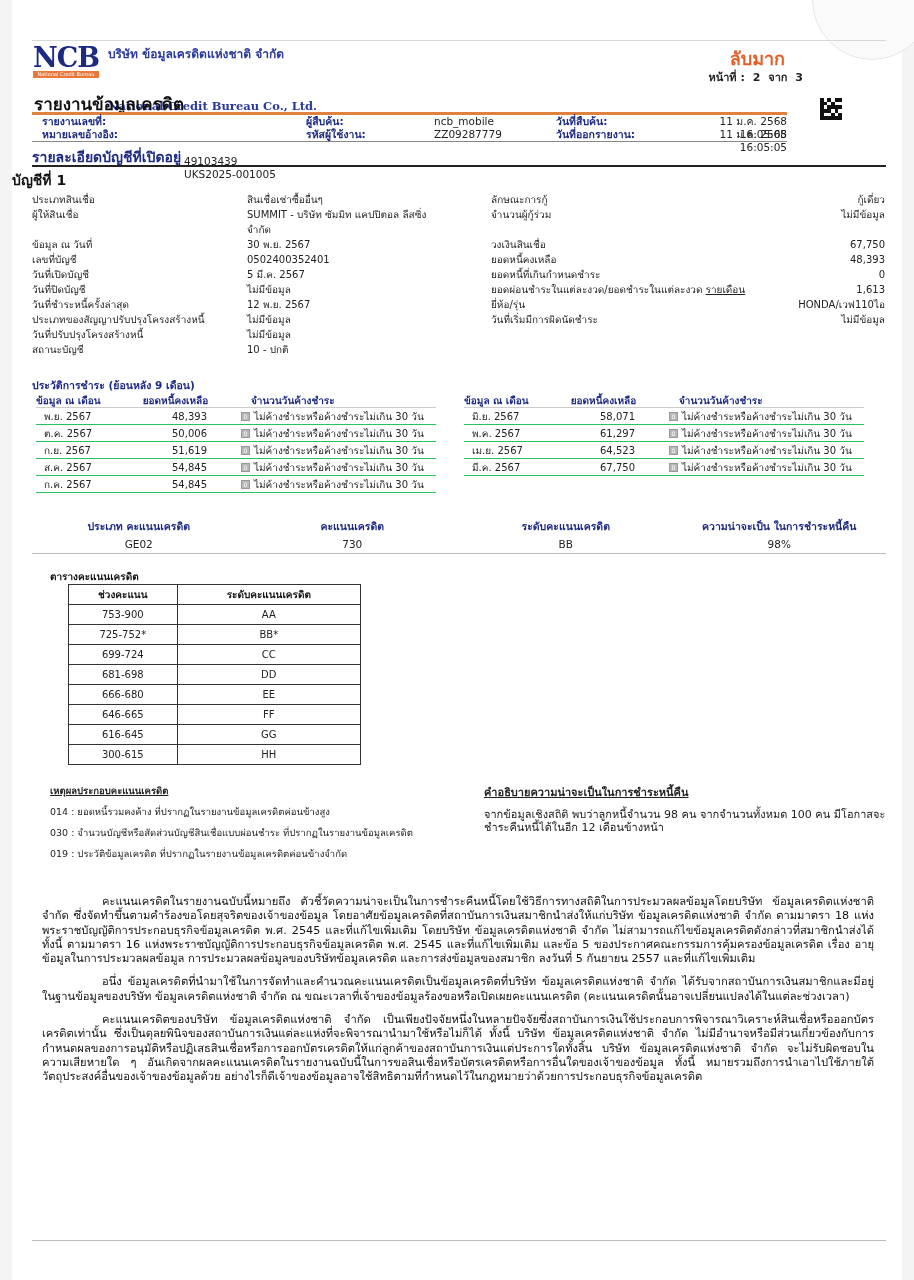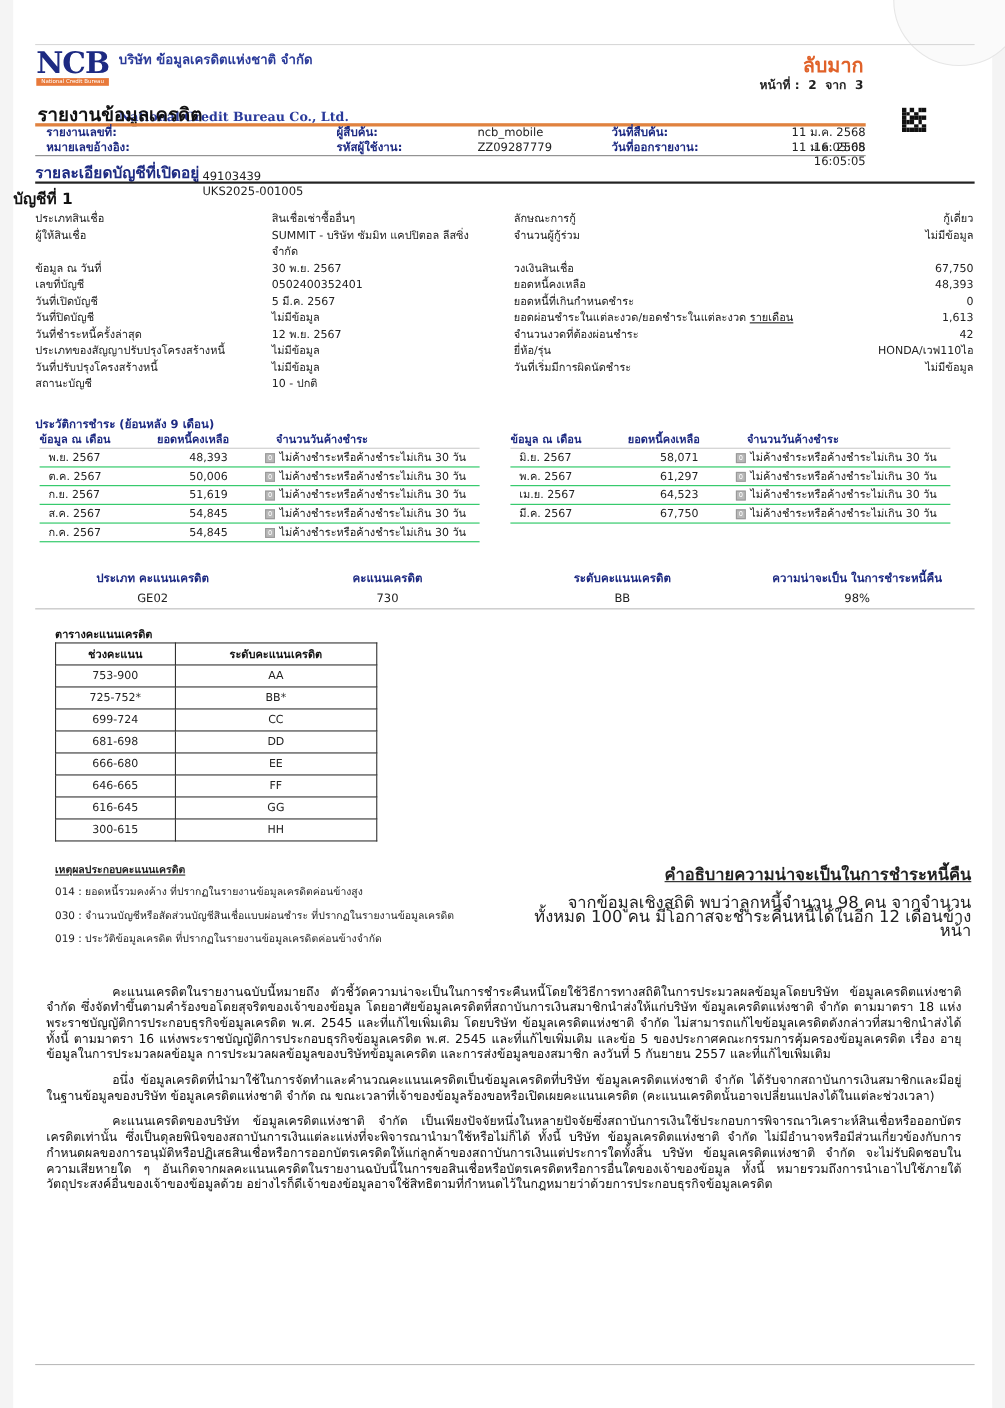--- a/index.html
+++ b/index.html
@@ -10,21 +10,21 @@
   .top-rule { position: absolute; left: 20px; top: 40px; width: 854px; height: 1px; background: #d8d8d8; }
 
   
   .logo { position: absolute; left: 21px; top: 46px; width: 70px; height: 34px; }
   .logo .ncb { font-family: "DejaVu Serif", "Liberation Serif", serif; font-weight: bold; font-size: 27px; color: #1d2a82; letter-spacing: -1px; line-height: 24px; }
   .logo .bar { margin-top: 1px; width: 66px; height: 7px; background: #e8793a; color: #fff; font-size: 5px; line-height: 7px; text-align: center; }
   .company { position: absolute; left: 96px; top: 46px; }
   .company .th { font-size: 12px; color: #2a3a9a; font-weight: bold; line-height: 16px; }
   .company .en { font-family: "DejaVu Serif", "Liberation Serif", serif; font-size: 11.5px; color: #2a3a9a; font-weight: bold; line-height: 16px; margin-top: 36px; }
   .secret { position: absolute; right: 117px; top: 44px; font-size: 18px; color: #e0622a; font-weight: bold; }
-  .page-no { position: absolute; right: 117px; top: 68px; font-size: 11px; font-weight: bold; color: #222; }
+  .page-no { position: absolute; right: 99px; top: 68px; font-size: 11px; font-weight: bold; color: #222; }
   .page-no span { margin-left: 4px; }
   .qr { position: absolute; left: 808px; top: 98px; width: 22px; height: 22px; display: grid; grid-template-columns: repeat(6, 1fr); gap: 0; }
   .qr i { display: block; }
   .qr i.b { background: #111; }
 
   .report-title { position: absolute; left: 22px; top: 90px; font-size: 17px; font-weight: bold; color: #111; }
   .orange-rule { position: absolute; left: 20px; top: 112px; width: 755px; height: 3px; background: #e0823f; }
   .meta { position: absolute; left: 20px; top: 115px; width: 755px; border-bottom: 1px solid #888; font-size: 10.5px; }
   .meta .row { display: flex; height: 13px; line-height: 13px; }
   .meta .lbl { font-weight: bold; color: #1d2a82; }
@@ -37,21 +37,21 @@
   .section-title { position: absolute; left: 20px; top: 146px; font-size: 14px; font-weight: bold; color: #1d2a82; }
   .black-rule { position: absolute; left: 20px; top: 165px; width: 854px; height: 2px; background: #222; }
 
   .acct-title { position: absolute; left: 0; width: 890px; top: 169px; text-align: left; font-size: 14px; font-weight: bold; color: #111; }
   .detail { position: absolute; font-size: 10px; line-height: 15px; color: #222; }
   .detail .r { display: flex; }
   .left-detail { left: 20px; top: 192px; width: 420px; }
   .left-detail .k { width: 215px; }
   .left-detail .v { width: 200px; }
   .right-detail { left: 455px; top: 192px; width: 418px; }
-  .right-detail .k { flex: 1; }
+  .right-detail .k { flex: 1; margin-left: 24px; }
   .right-detail .v { width: 120px; text-align: right; }
   .u { text-decoration: underline; }
 
   .hist-title { position: absolute; left: 20px; top: 377px; font-size: 10.5px; font-weight: bold; color: #1d2a82; }
   .hist { position: absolute; font-size: 10px; }
   .hist .hd { display: flex; font-weight: bold; color: #1d2a82; height: 14px; line-height: 14px; border-bottom: 1px solid #ccc; }
   .hist .rw { display: flex; height: 17px; line-height: 17px; border-bottom: 1px solid #22c55e; }
   .hist .m { width: 92px; padding-left: 8px; }
   .hist .hd .m { padding-left: 0; }
   .hist .b { width: 85px; text-align: right; padding-right: 6px; }
@@ -60,28 +60,28 @@
   .hist .ico { width: 9px; height: 9px; background: #b8b8b8; border: 1px solid #999; margin-right: 4px; color: #fff; font-size: 6px; line-height: 7px; text-align: center; }
   .hist-left { left: 24px; top: 394px; width: 400px; }
   .hist-right { left: 452px; top: 394px; width: 400px; }
 
   .score { position: absolute; left: 20px; top: 517px; width: 854px; border-bottom: 1px solid #bbb; font-size: 10.5px; }
   .score .rw { display: flex; height: 18px; line-height: 18px; }
   .score .c { flex: 1; text-align: center; }
   .score .hd { font-weight: bold; color: #1d2a82; }
 
   .grade-title { position: absolute; left: 38px; top: 569px; font-size: 10px; font-weight: bold; color: #111; }
-  .grade { position: absolute; left: 38px; top: 584px; width: 293px; border-collapse: collapse; font-size: 10px; }
+  .grade { position: absolute; left: 56px; top: 584px; width: 293px; border-collapse: collapse; font-size: 10px; }
   .grade th, .grade td { border: 1px solid #333; height: 20px; text-align: center; }
   .grade th { font-weight: bold; color: #111; }
 
   .reasons { position: absolute; left: 38px; top: 783px; width: 415px; font-size: 9.5px; }
   .reasons .t { font-weight: bold; text-decoration: underline; margin-bottom: 7px; }
   .reasons .it { height: 21px; line-height: 14px; }
-  .explain { position: absolute; left: 461px; top: 783px; width: 410px; font-size: 15px; text-align: right; }
+  .explain { position: absolute; left: 472px; top: 783px; width: 410px; font-size: 11px; }
   .explain .t { font-weight: bold; text-decoration: underline; margin-bottom: 7px; }
   .explain .p { line-height: 13px; }
 
   .paras { position: absolute; left: 30px; top: 895px; width: 832px; font-size: 11.2px; line-height: 14.3px; text-align: justify; color: #111; }
   .paras p { text-indent: 60px; margin-bottom: 9px; }
 
   .footer-rule { position: absolute; left: 20px; top: 1240px; width: 854px; height: 1px; background: #bbb; }
   .footer { position: absolute; left: 22px; top: 1309px; font-size: 10px; color: #222; text-align: right; }
   .footer .lnk { color: #2a3a9a; font-size: 9px; }
 </style>
@@ -237,24 +237,20 @@
       </div>
     <div class="r">
         <span class="k">ยอดหนี้ที่เกินกำหนดชำระ</span>
         <span class="v">0</span>
       </div>
     <div class="r">
         <span class="k"><span>ยอดผ่อนชำระในแต่ละงวด/ยอดชำระในแต่ละงวด</span> <span class="u">รายเดือน</span></span>
         <span class="v">1,613</span>
       </div>
     <div class="r">
-        <span class="k">จำนวนงวดที่ต้องผ่อนชำระ</span>
-        <span class="v">42</span>
-      </div>
-    <div class="r">
         <span class="k">ยี่ห้อ/รุ่น</span>
         <span class="v">HONDA/เวฟ110ไอ</span>
       </div>
     <div class="r">
         <span class="k">วันที่เริ่มมีการผิดนัดชำระ</span>
         <span class="v">ไม่มีข้อมูล</span>
       </div>
   </div>
 
   <div class="hist-title">ประวัติการชำระ (ย้อนหลัง 9 เดือน)</div>

